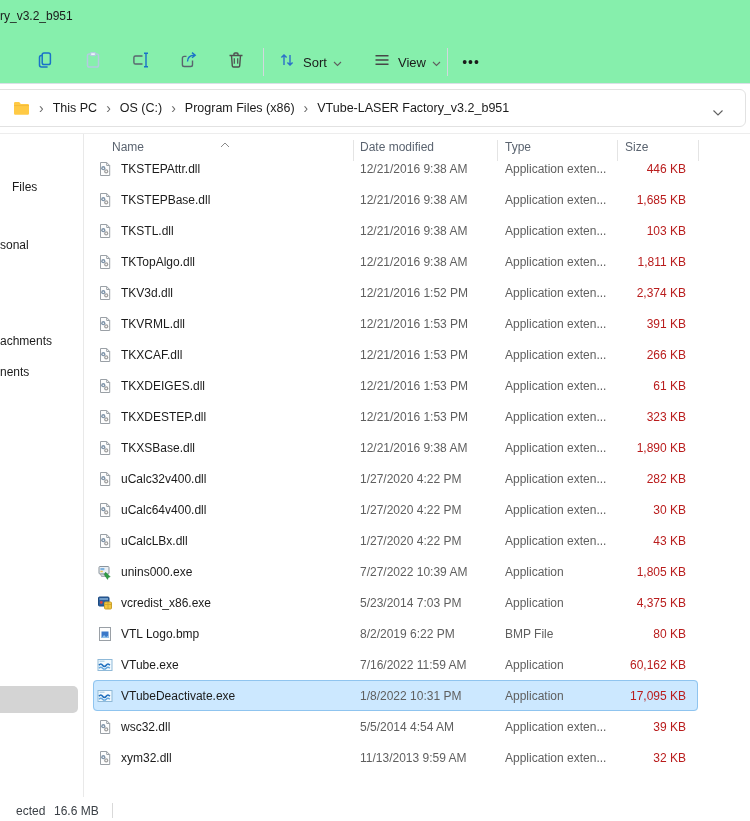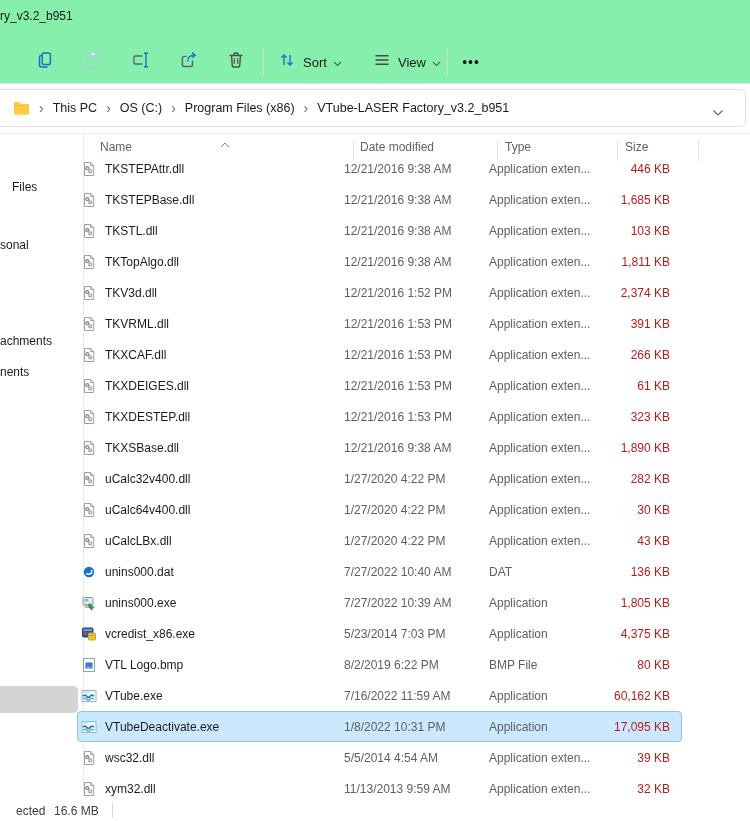--- a/index.html
+++ b/index.html
@@ -25,27 +25,27 @@
 
   
   .sidebar-divider{position:absolute;left:83px;top:134px;width:1px;height:663px;background:#e9e9e9;}
   .side-frag{position:absolute;left:0;font-size:12px;color:#1b1b1b;white-space:nowrap;}
   .frag-0{top:180px;padding-left:12px;} .frag-1{top:238px;} .frag-2{top:334px;} .frag-3{top:365px;}
   .side-hover{position:absolute;left:-12px;top:686px;width:90px;height:27px;background:#d4d4d4;border-radius:5px;}
 
   
   .list-header{position:absolute;left:84px;top:134px;width:666px;height:28px;background:#fff;z-index:2;}
   .hdr{position:absolute;top:6px;font-size:12px;color:#5b6470;white-space:nowrap;}
-  .hdr-name{left:16px;} .hdr-date{left:276px;} .hdr-type{left:421px;} .hdr-size{left:541px;}
+  .hdr-name{left:28px;} .hdr-date{left:276px;} .hdr-type{left:421px;} .hdr-size{left:541px;}
   .hsep{position:absolute;top:6px;width:1px;height:21px;background:#e4e4e4;}
   .hsep1{left:269px;} .hsep2{left:413px;} .hsep3{left:533px;} .hsep4{left:614px;}
   .sort-caret{position:absolute;left:136px;top:0px;}
 
   
-  .rows{position:absolute;left:77px;top:153px;width:605px;z-index:1;}
+  .rows{position:absolute;left:93px;top:153px;width:605px;z-index:1;}
   .row{position:relative;height:31px;display:flex;align-items:center;border-radius:4px;box-sizing:border-box;}
   .row.selected{background:#cce8ff;outline:1px solid #8fc4ef;outline-offset:-1px;}
   .cell{white-space:nowrap;overflow:hidden;box-sizing:border-box;font-size:12px;}
   .c-name{width:260px;display:flex;align-items:center;padding-left:4px;color:#1b1b1b;}
   .c-name .fname{margin-left:8px;}
   .c-date{width:144px;padding-left:7px;color:#5f5f5f;}
   .c-type{width:120px;padding-left:8px;color:#5f5f5f;}
   .c-size{width:81px;padding-right:12px;text-align:right;color:#b91c1c;}
   .ficon{width:16px;height:16px;flex:0 0 16px;display:inline-flex;}
   .ficon svg{width:16px;height:16px;}
@@ -421,35 +421,20 @@
                 <circle cx="9.2" cy="10.4" r="0.8" fill="#fff"></circle>
   </svg></span>
           </span>
           <span class="fname">uCalcLBx.dll</span>
         </span>
     <span class="cell c-date">1/27/2020 4:22 PM</span>
     <span class="cell c-type">Application exten...</span>
     <span class="cell c-size">43 KB</span>
   </div>
 
-  <div class="row">
-    <span class="cell c-name">
-          <span class="ficon">
-            <span><svg viewBox="0 0 16 16">
-    <circle cx="8" cy="8" r="5.2" fill="#1273c5"></circle>
-    <path d="M5.2 9.2 A3.6 3.6 0 0 0 11.2 7.4" fill="none" stroke="#fff" stroke-width="1.5"></path>
-    <path d="M10.2 5.4 l1.6 1.6 -2.2 .4 z" fill="#fff"></path>
-  </svg></span>
-          </span>
-          <span class="fname">unins000.dat</span>
-        </span>
-    <span class="cell c-date">7/27/2022 10:40 AM</span>
-    <span class="cell c-type">DAT</span>
-    <span class="cell c-size">136 KB</span>
-  </div>
 
   <div class="row">
     <span class="cell c-name">
           <span class="ficon">
             <span><svg viewBox="0 0 16 16">
     <rect x="2" y="2.5" width="10" height="7.5" rx="1" fill="#e9eef3" stroke="#8b949c"></rect>
     <rect x="3.4" y="4" width="4" height="2.2" fill="#7fb3e0"></rect>
     <rect x="3.4" y="6.8" width="2.4" height="1.4" fill="#f0c54a"></rect>
     <path d="M4.5 12.5 h5 l1-2.5 h-7 z" fill="#cdd4da" stroke="#8b949c" stroke-width=".7"></path>
     <path d="M8.6 8.2 l4.6 4.6 -2 .6 -.6 2 -3.4-4.8 z" fill="#2f9e44" stroke="#1d7a31" stroke-width=".5"></path>

